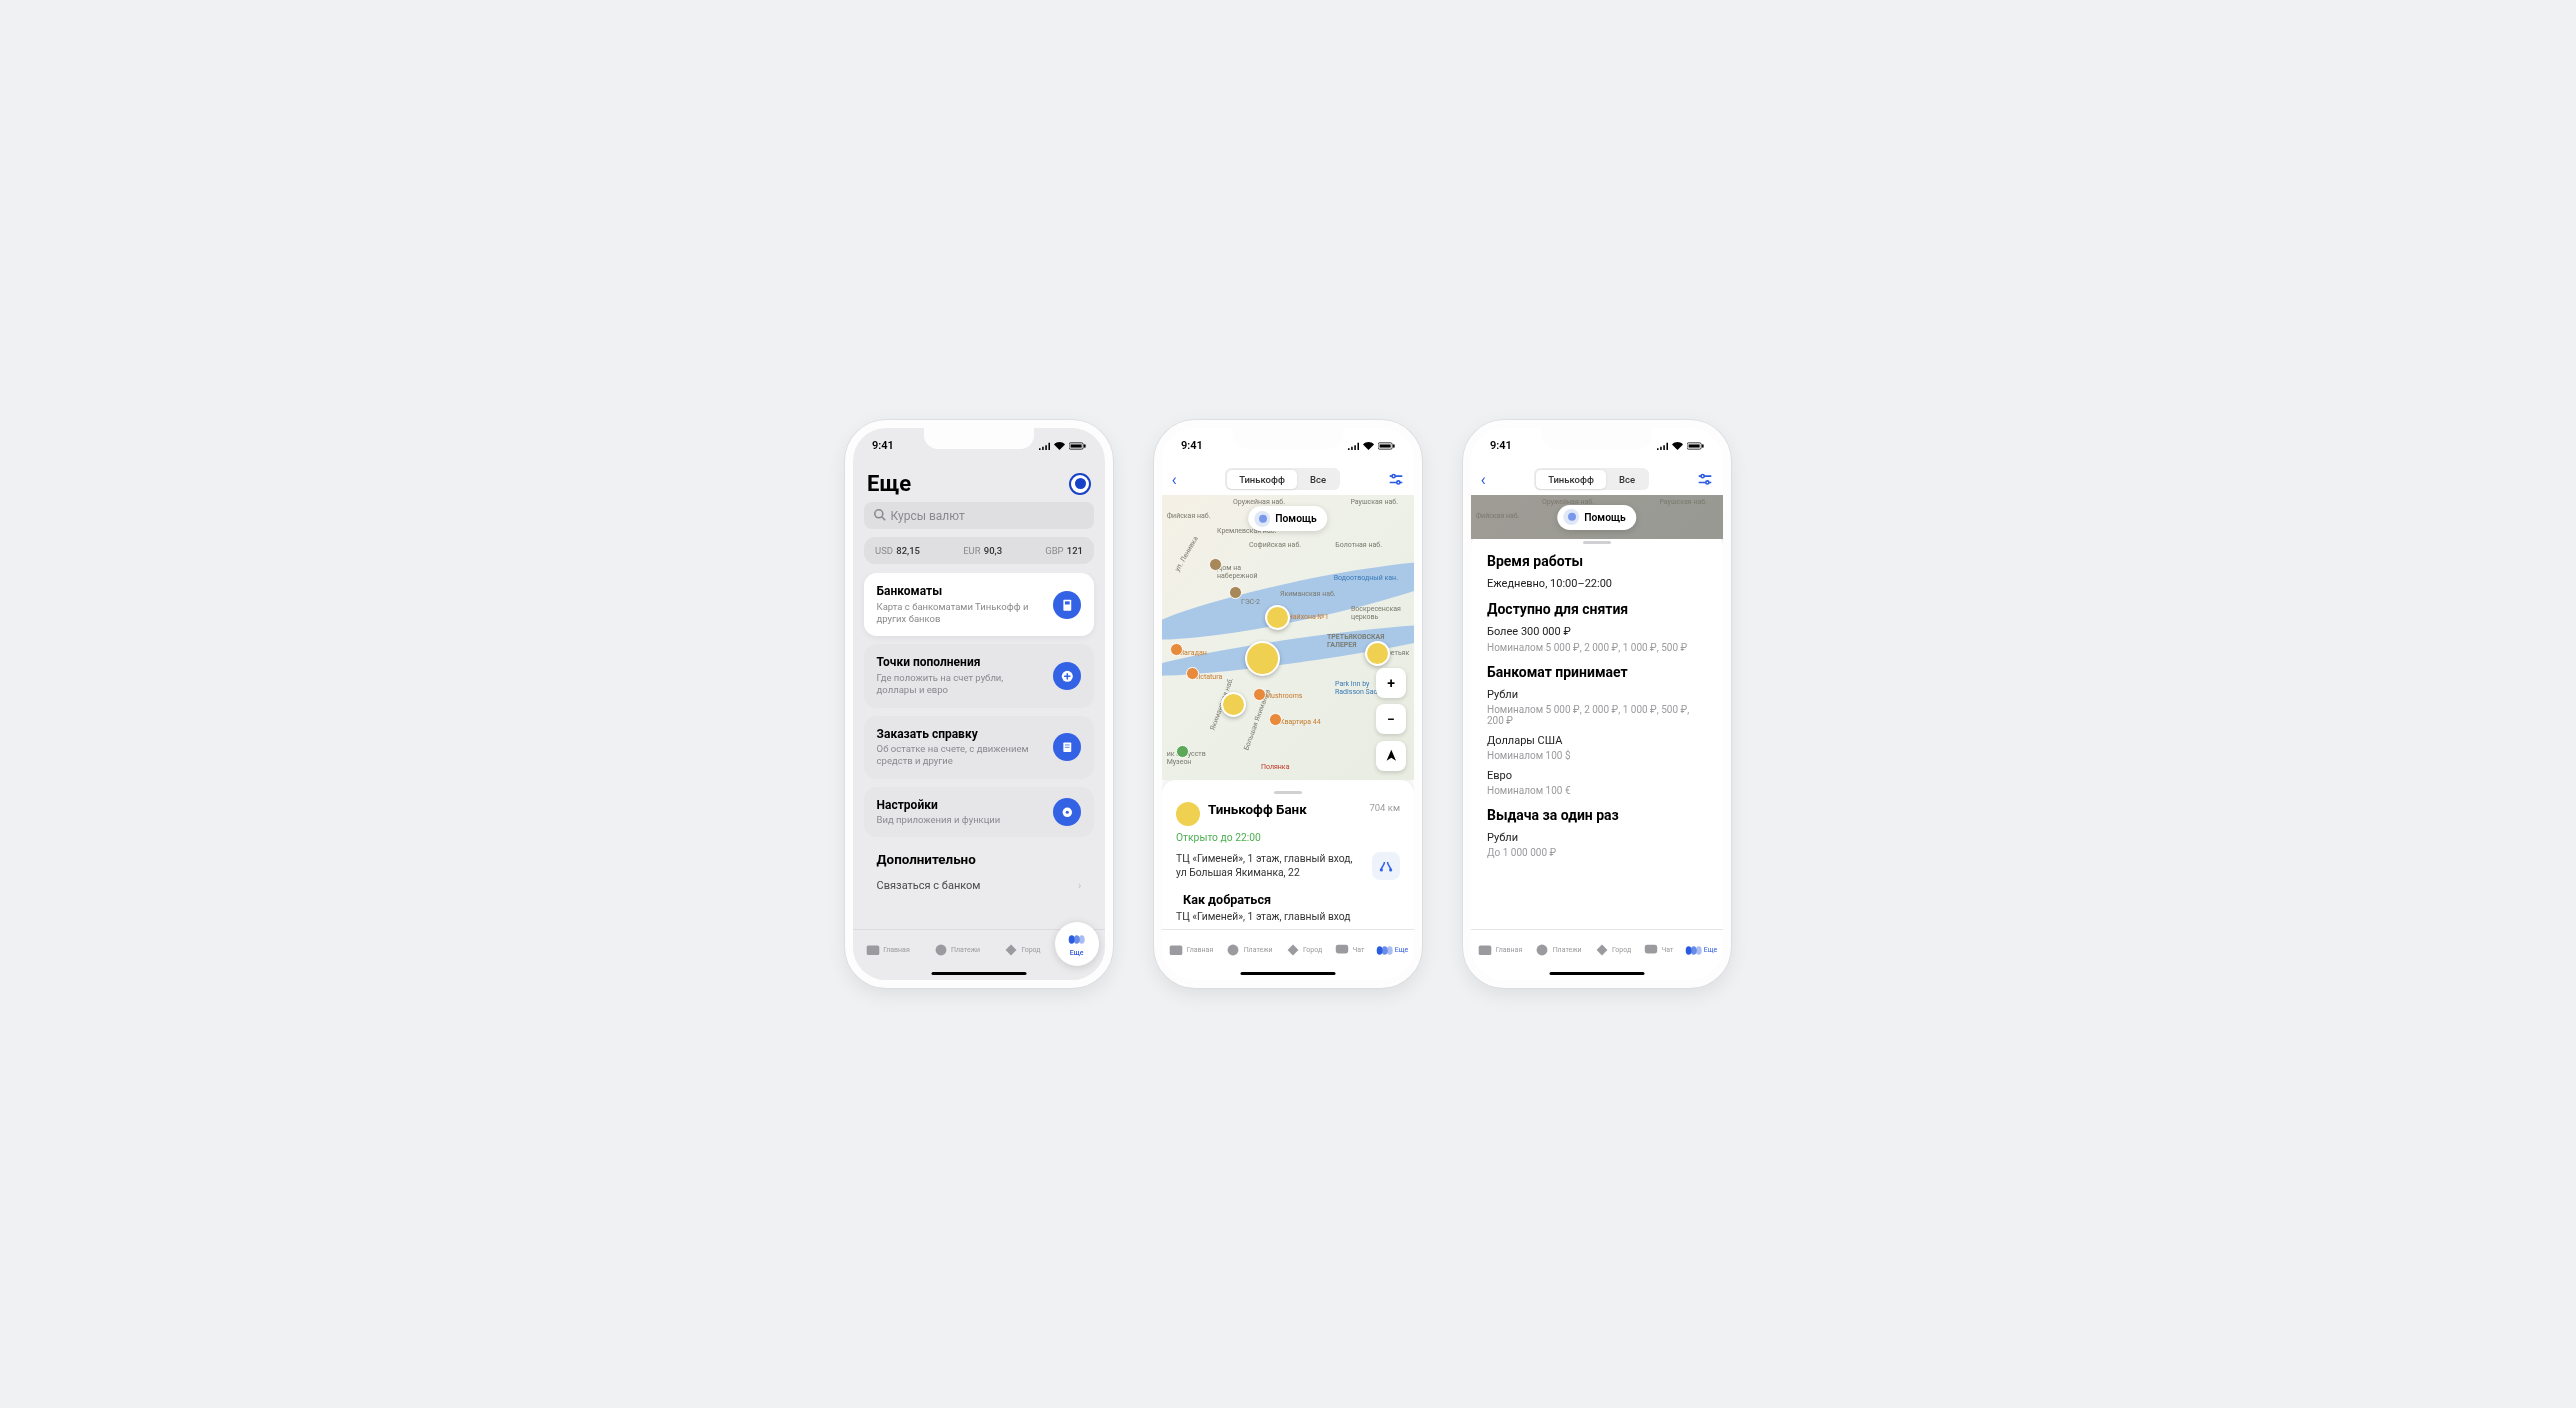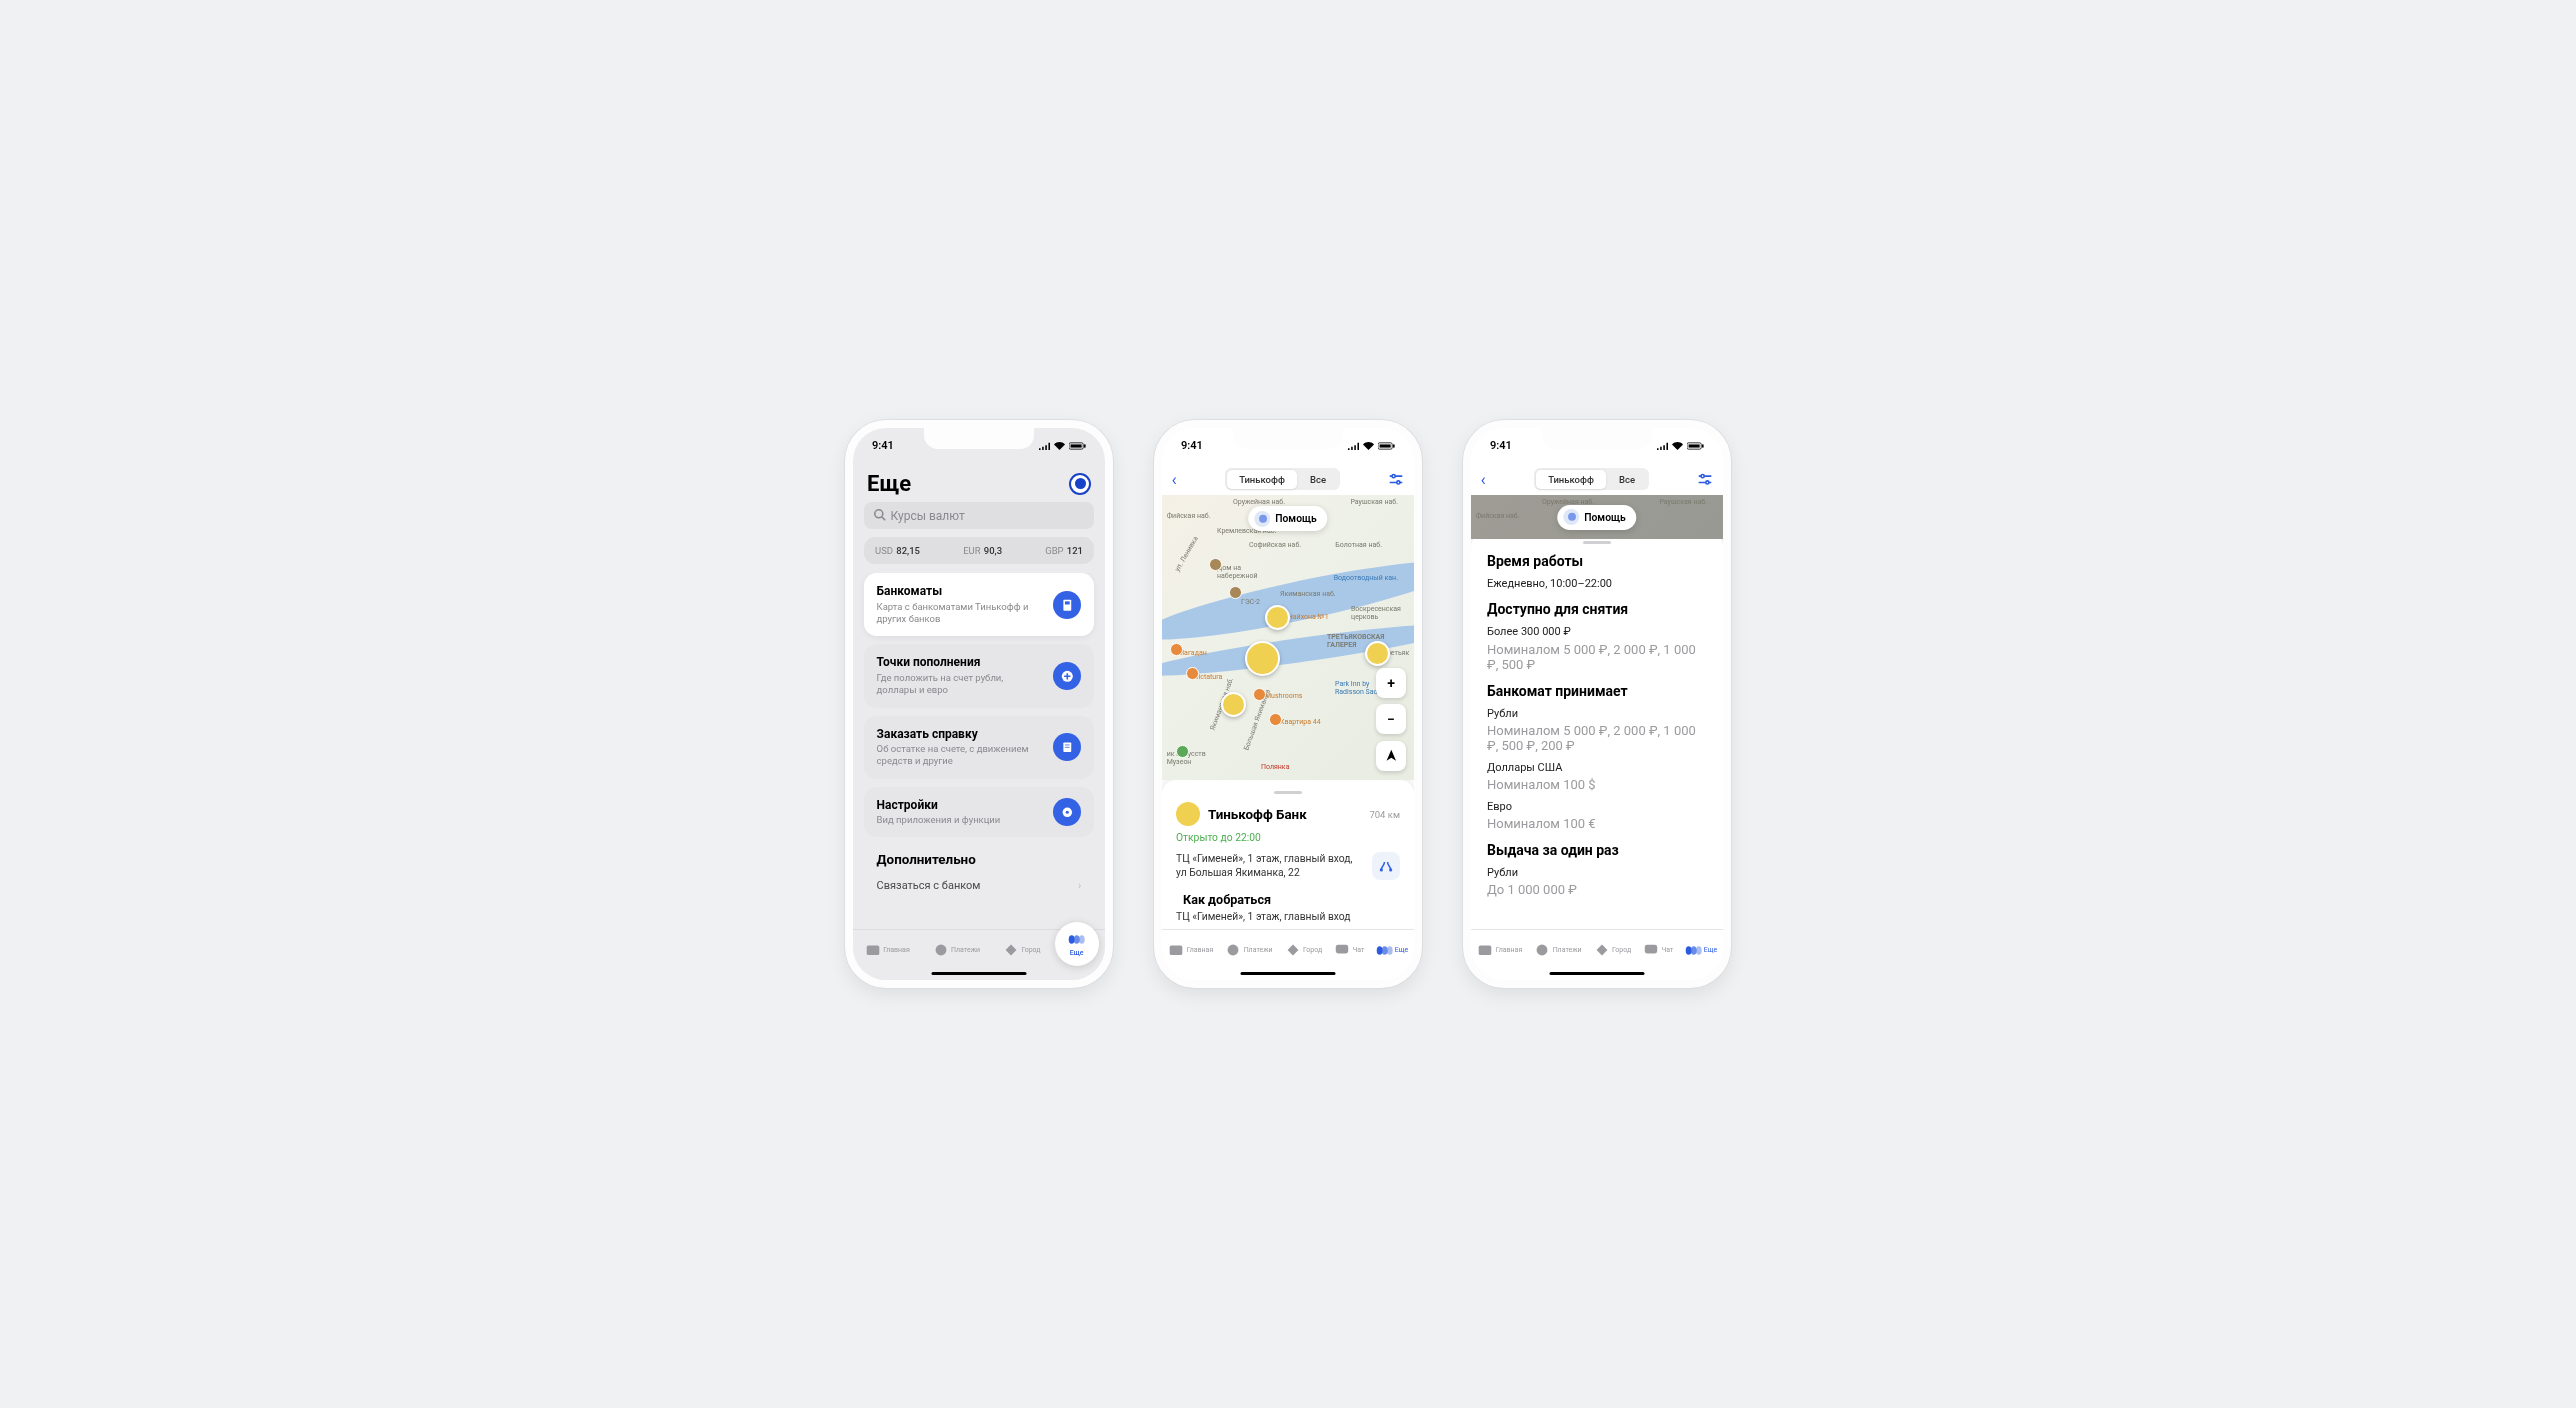--- a/index.html
+++ b/index.html
@@ -171,36 +171,36 @@
 .poi { position: absolute; width: 12.6px; height: 12.6px; border-radius: 50%; background: #e88a3c; border: 1.6px solid #fff; }
 .poi.green { background: #5aa858; }
 .poi.brown { background: #a88858; }
 
 .sheet {
   background: #fff; border-radius: 14px 14px 0 0;
   padding: 11px 14px 6.3px;
   box-shadow: 0 -1.6px 9.5px rgba(0,0,0,0.1);
 }
 .sheet-handle { width: 28px; height: 3.2px; background: #d0d0d2; border-radius: 2.4px; margin: 0 auto 8px; }
-.sheet-row { display: flex; align-items: center; gap: 8px; margin-bottom: 4.7px; }
+.sheet-row { display: flex; gap: 8px; margin-bottom: 4.7px; }
 .bank-logo { width: 24px; height: 24px; border-radius: 50%; background: #f0d050; flex-shrink: 0; }
 .sheet-title { font-size: 13.4px; font-weight: 700; flex: 1; }
 .sheet-dist { font-size: 9.5px; color: #9b9b9f; }
 .sheet-open { color: #4caf50; font-size: 10.3px; margin-bottom: 8px; }
 .sheet-addr-row { display: flex; gap: 8px; margin-bottom: 11px; }
 .sheet-addr { font-size: 10.3px; color: #333; flex: 1; line-height: 1.4; }
 .route-btn { width: 28px; height: 28px; border-radius: 8px; background: #eef2fb; display: flex; align-items: center; justify-content: center; flex-shrink: 0; }
 .sheet-h2 { font-size: 12.6px; font-weight: 700; margin-bottom: 3px; padding-left: 7px; }
 .sheet-snippet { font-size: 10.3px; color: #333; }
 
 
 .sheet-full { flex: 1; overflow: hidden; background: #fff; border-radius: 14px 14px 0 0; margin-top: -6.3px; padding: 8px 16px; box-shadow: 0 -1.6px 9.5px rgba(0,0,0,0.12); }
 .sf-h { font-size: 14px; font-weight: 700; margin: 9.5px 0 8px; }
 .sf-line { font-size: 11px; color: #222; margin-bottom: 3.2px; }
-.sf-sub { font-size: 13px; color: #9b9b9f; margin-bottom: 8px; }
+.sf-sub { font-size: 10px; color: #9b9b9f; margin-bottom: 8px; }
 .sf-block { margin-bottom: 11px; }
 .map-strip { height: 44px; position: relative; background: linear-gradient(135deg,#f5f0e6,#e8ece1); overflow: hidden; }
 .map-strip::after { content:''; position:absolute; inset:0; background: rgba(0,0,0,0.35); }
 .map-strip .help-chip { top: 9.5px; }
 
 svg { display: block; }
 </style>
 </head>
 <body>
 

